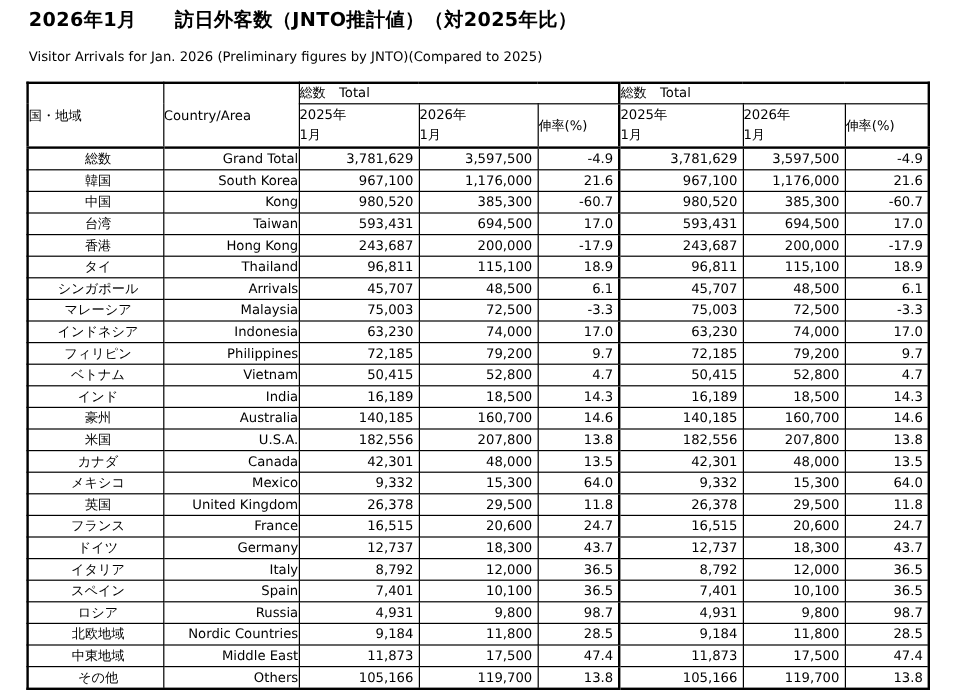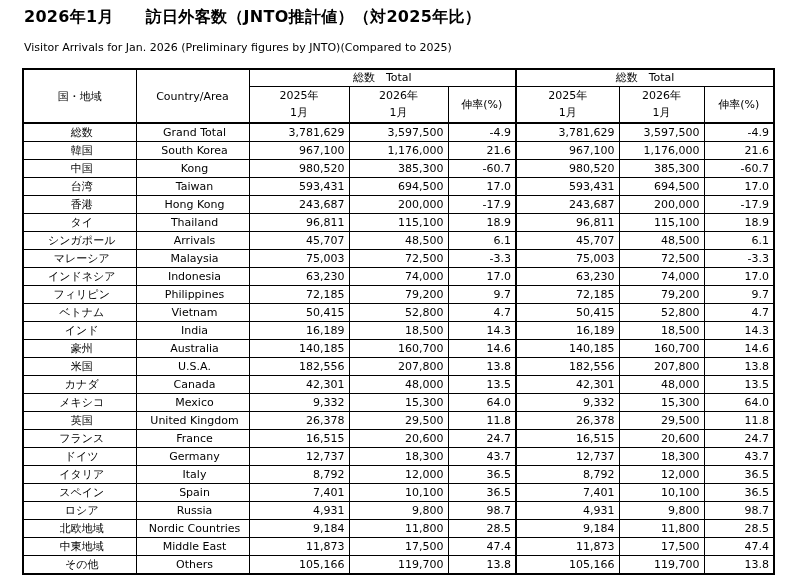--- a/index.html
+++ b/index.html
@@ -42,27 +42,27 @@
   .visitor-table th,
   .visitor-table td {
     border: 1px solid #000;
     padding: 0;
     font-weight: normal;
     white-space: nowrap;
     overflow: hidden;
     font-size: 11px;
     background: #fff;
   }
-  .visitor-table thead th { text-align: center; vertical-align: middle; }
+  .visitor-table thead th { text-align: left; vertical-align: middle; }
   .visitor-table tr.group-row th { height: 17px; }
   .visitor-table tr.sub-row th { height: 37px; line-height: 1.55; }
   .visitor-table thead .hdr-bottom { border-bottom: 2px solid #000; }
   .visitor-table tbody td { height: 18px; line-height: 17px; }
   .visitor-table .jp  { text-align: center;  padding-left: 4px; }
-  .visitor-table .en  { text-align: center;  padding-left: 4px; }
+  .visitor-table .en  { text-align: right;  padding-left: 4px; }
   .visitor-table .num { text-align: right; padding-right: 4px; }
   .visitor-table .grp-start { border-left: 2px solid #000; }
 </style>
 </head>
 <body>
 
 <div class="page">
 
   <div class="title-line">
     <span>2026年1月</span><span class="title-gap"></span><span>訪日外客数（JNTO推計値）（対2025年比）</span>

